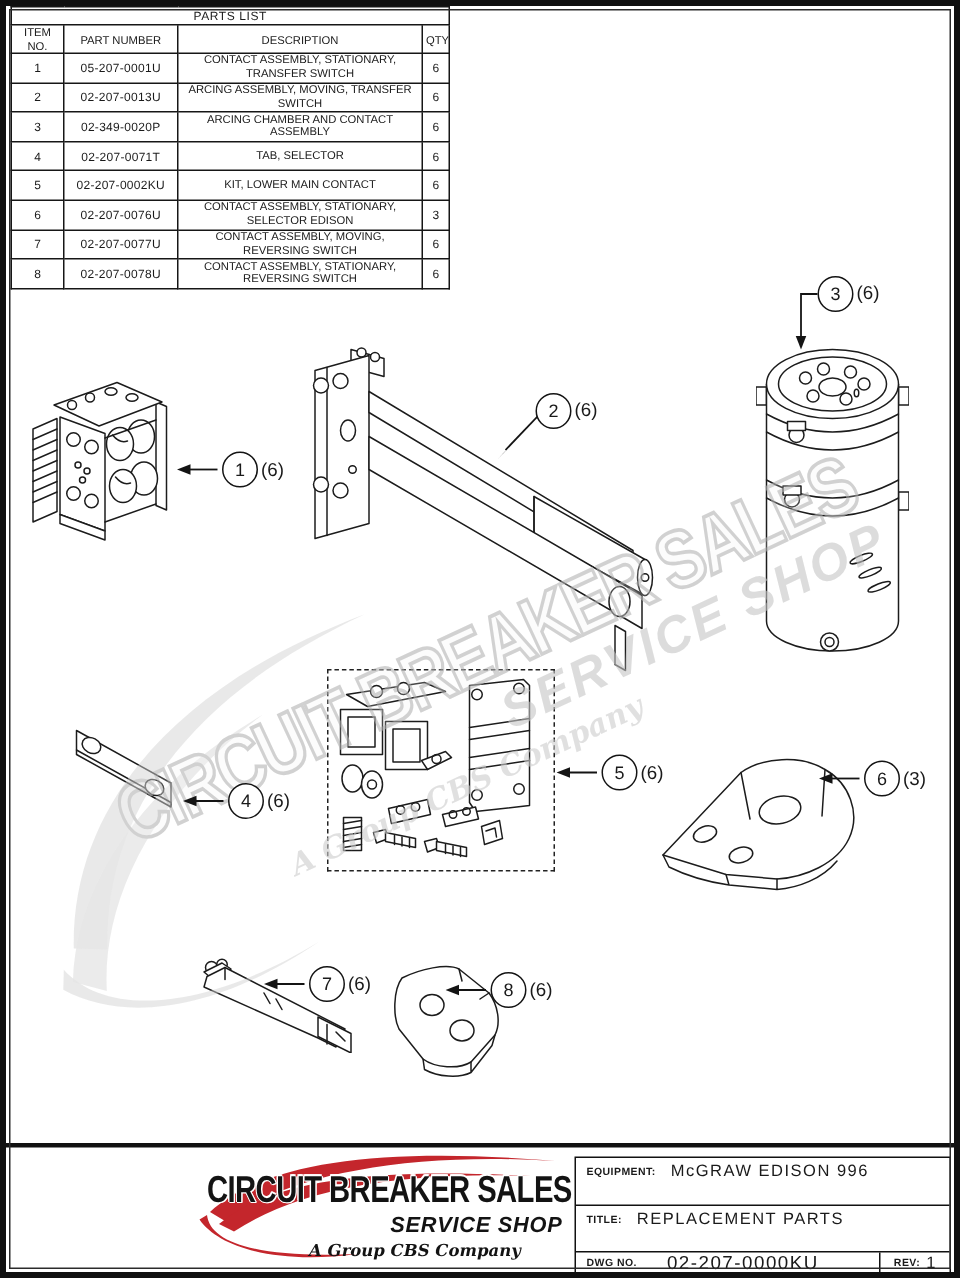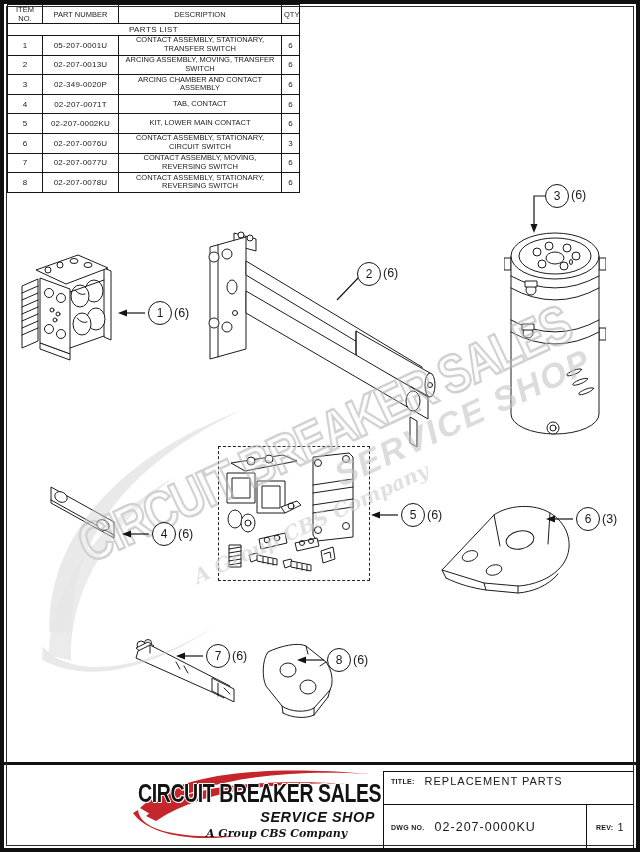--- a/index.html
+++ b/index.html
@@ -68,21 +68,21 @@
                 font-style:italic;font-family:"DejaVu Serif",serif;color:#131313}
 
   .title-block{position:absolute;left:383px;top:771px;width:249px;height:77px;
                border:1.5px solid #111;z-index:5;background:#fff;display:flex;flex-direction:column}
   .tb-row{border-bottom:1.5px solid #111;padding:3px 0 0 7px;display:flex;align-items:flex-start}
   .tb-row.r1{height:29px}
   .tb-row.r2{height:29px}
   .tb-row.r3{flex:1;border-bottom:none;padding:0;align-items:stretch}
   .tb-label{font-size:7px;font-weight:700;letter-spacing:.3px;padding-top:3px;margin-right:10px}
   .tb-value{font-size:11px;letter-spacing:1px;white-space:nowrap}
-  .tb-dwg-left{flex:1;border-right:1.5px solid #111;display:flex;align-items:center;padding-left:7px;}
+  .tb-dwg-left{flex:1;border-right:1.5px solid #111;display:flex;align-items:center;padding-left:7px;gap:10px}
   .tb-dwg-left .tb-label{padding-top:0}
   .tb-dwg-left .tb-value{font-size:12.5px}
   .tb-rev{width:46px;display:flex;align-items:center;justify-content:center;gap:4px}
   .tb-rev .tb-label{padding-top:0;margin-right:0}
   .tb-rev .tb-value{font-size:11px;letter-spacing:.5px}
 </style>
 </head>
 <body>
 
 <div class="sheet">
@@ -90,28 +90,28 @@
   <div class="parts-table">
     <table>
       <colgroup>
           <col style="width:35px">
           <col style="width:76px">
           <col style="width:163px">
           <col style="width:18px">
         </colgroup>
       <thead>
         <tr>
+            <th colspan="4" class="tbl-title">PARTS LIST</th>
+          </tr>
+        <tr>
           <th class="col-head">ITEM NO.</th>
           <th class="col-head">PART NUMBER</th>
           <th class="col-head">DESCRIPTION</th>
           <th class="col-head">QTY</th>
         </tr>
-        <tr>
-            <th colspan="4" class="tbl-title">PARTS LIST</th>
-          </tr>
       </thead>
       <tbody>
         <tr>
           <td class="cell-item">1</td>
           <td class="cell-part">05-207-0001U</td>
           <td class="cell-desc">CONTACT ASSEMBLY, STATIONARY, TRANSFER SWITCH</td>
           <td class="cell-qty">6</td>
         </tr>
         <tr>
           <td class="cell-item">2</td>
@@ -121,33 +121,33 @@
         </tr>
         <tr>
           <td class="cell-item">3</td>
           <td class="cell-part">02-349-0020P</td>
           <td class="cell-desc">ARCING CHAMBER AND CONTACT ASSEMBLY</td>
           <td class="cell-qty">6</td>
         </tr>
         <tr>
           <td class="cell-item">4</td>
           <td class="cell-part">02-207-0071T</td>
-          <td class="cell-desc">TAB, CONTACT</td>
+          <td class="cell-desc">TAB, SELECTOR</td>
           <td class="cell-qty">6</td>
         </tr>
         <tr>
           <td class="cell-item">5</td>
           <td class="cell-part">02-207-0002KU</td>
           <td class="cell-desc">KIT, LOWER MAIN CONTACT</td>
           <td class="cell-qty">6</td>
         </tr>
         <tr>
           <td class="cell-item">6</td>
           <td class="cell-part">02-207-0076U</td>
-          <td class="cell-desc">CONTACT ASSEMBLY, STATIONARY, CIRCUIT SWITCH</td>
+          <td class="cell-desc">CONTACT ASSEMBLY, STATIONARY, SELECTOR EDISON</td>
           <td class="cell-qty">3</td>
         </tr>
         <tr>
           <td class="cell-item">7</td>
           <td class="cell-part">02-207-0077U</td>
           <td class="cell-desc">CONTACT ASSEMBLY, MOVING, REVERSING SWITCH</td>
           <td class="cell-qty">6</td>
         </tr>
         <tr>
           <td class="cell-item">8</td>
@@ -418,20 +418,24 @@
       <path d="M10,42 C45,10 120,-2 240,8 C145,2 62,16 20,48 Z" fill="#c4262c"></path>
       <path d="M16,50 C50,22 112,12 224,18 C138,15 70,26 26,55 Z" fill="#c4262c"></path>
       <path d="M8,44 C10,62 40,73 108,70 C55,77 16,66 3,47 Z" fill="#c4262c"></path>
     </svg>
     <div class="logo-main">CIRCUIT BREAKER SALES</div>
     <div class="logo-sub">SERVICE SHOP</div>
     <div class="logo-company">A Group CBS Company</div>
   </div>
 
   <div class="title-block">
+    <div class="tb-row r1">
+      <span class="tb-label">EQUIPMENT:</span>
+      <span class="tb-value">McGRAW EDISON 996</span>
+    </div>
     <div class="tb-row r2">
       <span class="tb-label">TITLE:</span>
       <span class="tb-value">REPLACEMENT PARTS</span>
     </div>
     <div class="tb-row r3">
       <div class="tb-dwg-left">
         <span class="tb-label">DWG NO.</span>
         <span class="tb-value">02-207-0000KU</span>
       </div>
       <div class="tb-rev">

